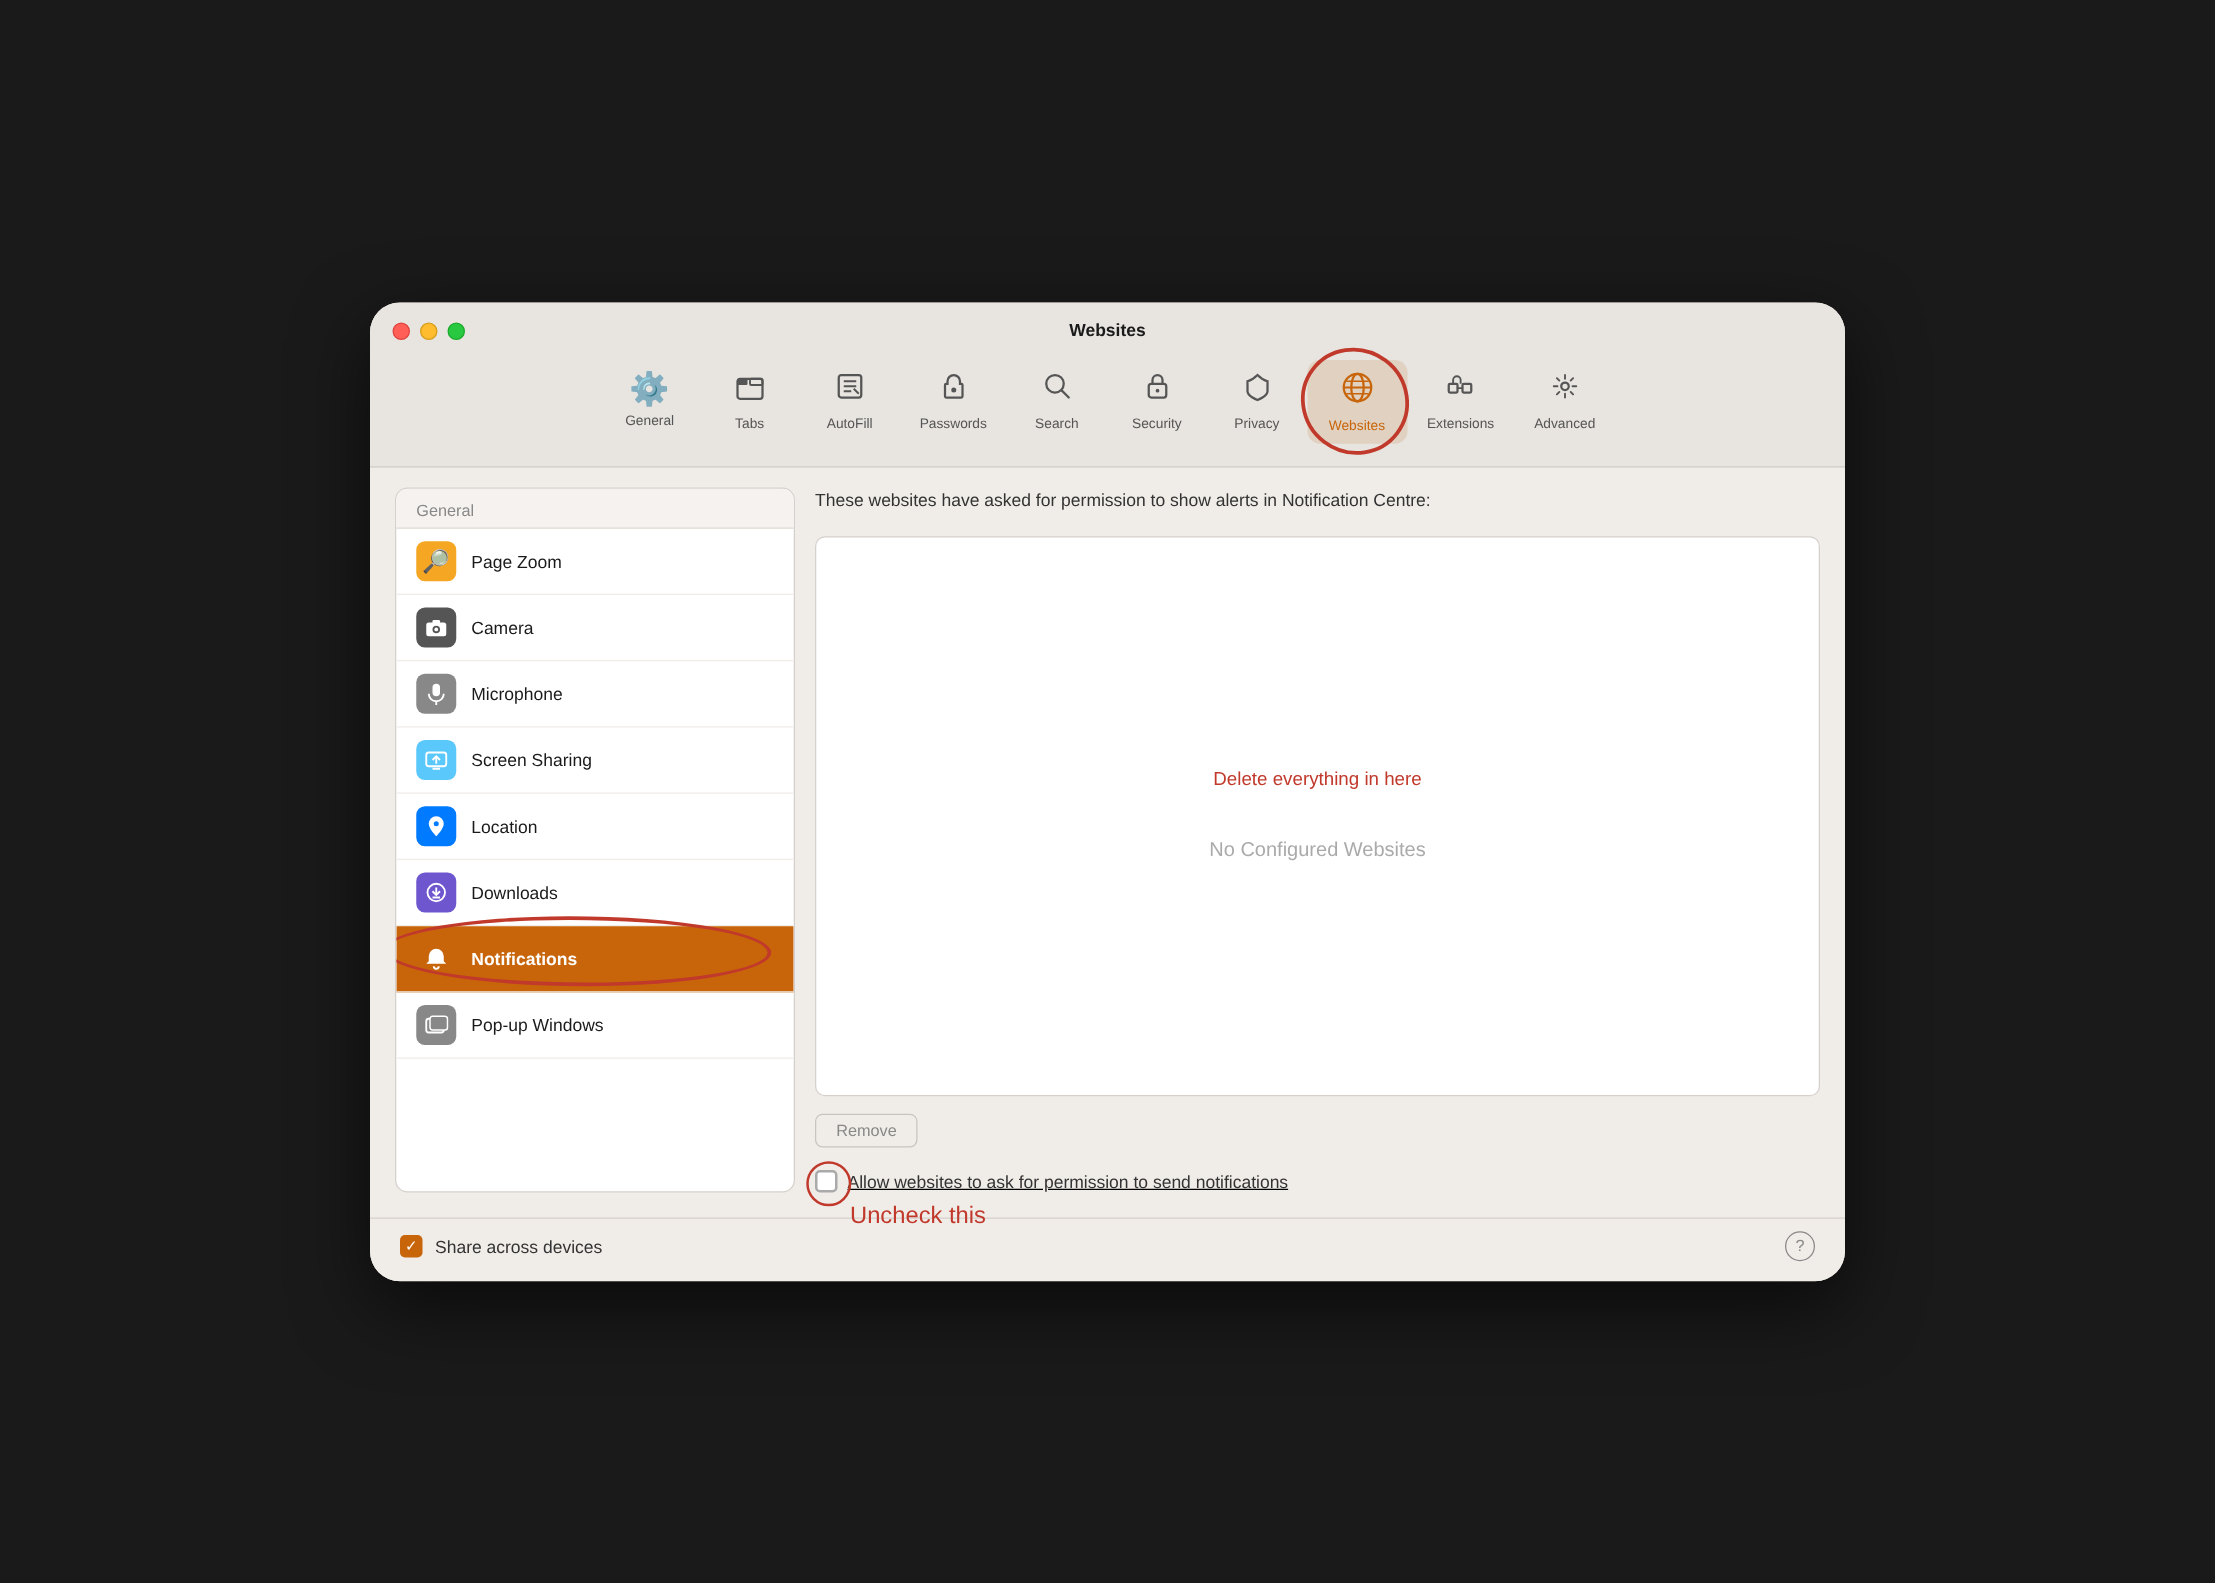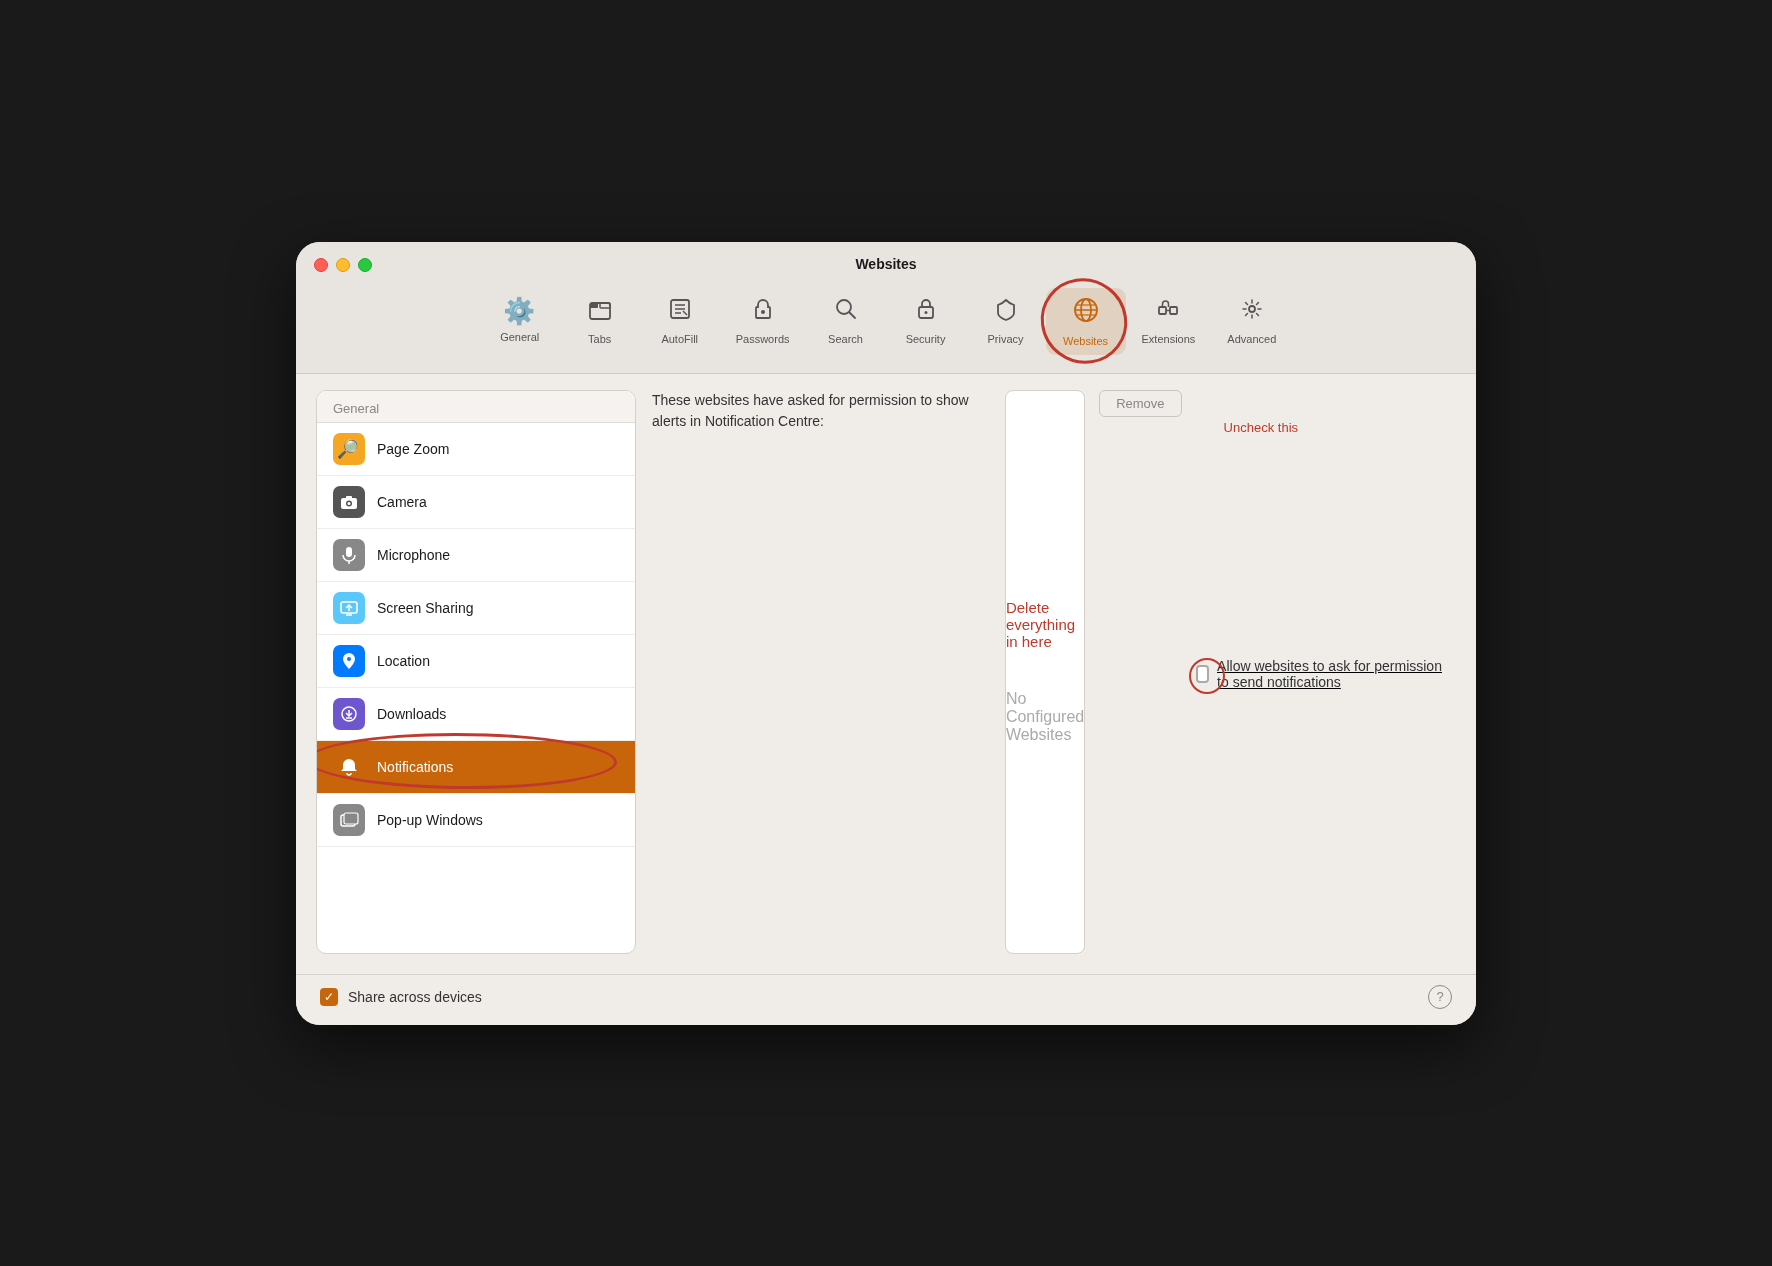--- a/index.html
+++ b/index.html
@@ -118,21 +118,21 @@
       gap: 12px;
       padding: 10px 16px;
       cursor: pointer;
       border-bottom: 1px solid #f0ece8;
     }
     .sidebar-item.active {
       background: #c8650a;
     }
     .sidebar-item.active .item-label {
       color: #fff;
-      font-weight: 400;
+      font-weight: 700;
     }
     .item-icon {
       width: 32px;
       height: 32px;
       border-radius: 7px;
       display: flex;
       align-items: center;
       justify-content: center;
       font-size: 18px;
       flex-shrink: 0;
@@ -143,20 +143,21 @@
     }
     .scrollbar-area {
       flex: 1;
       overflow-y: auto;
       position: relative;
     }
     
     .right-panel {
       flex: 1;
       display: flex;
+      flex-direction: column;
       gap: 14px;
     }
     .description-text {
       font-size: 14px;
       color: #333;
       line-height: 1.5;
       margin-bottom: 4px;
     }
     .websites-table {
       background: #fff;
@@ -215,21 +216,21 @@
       width: 36px;
       height: 36px;
       border: 2.5px solid #c0392b;
       border-radius: 50%;
       left: -9px;
       top: -9px;
       pointer-events: none;
     }
     .uncheck-label {
       color: #c0392b;
-      font-size: 13px;
+      font-size: 19px;
       position: absolute;
       left: 28px;
       top: 26px;
       white-space: nowrap;
     }
     .checkbox-text {
       font-size: 14px;
       color: #333;
     }
     

